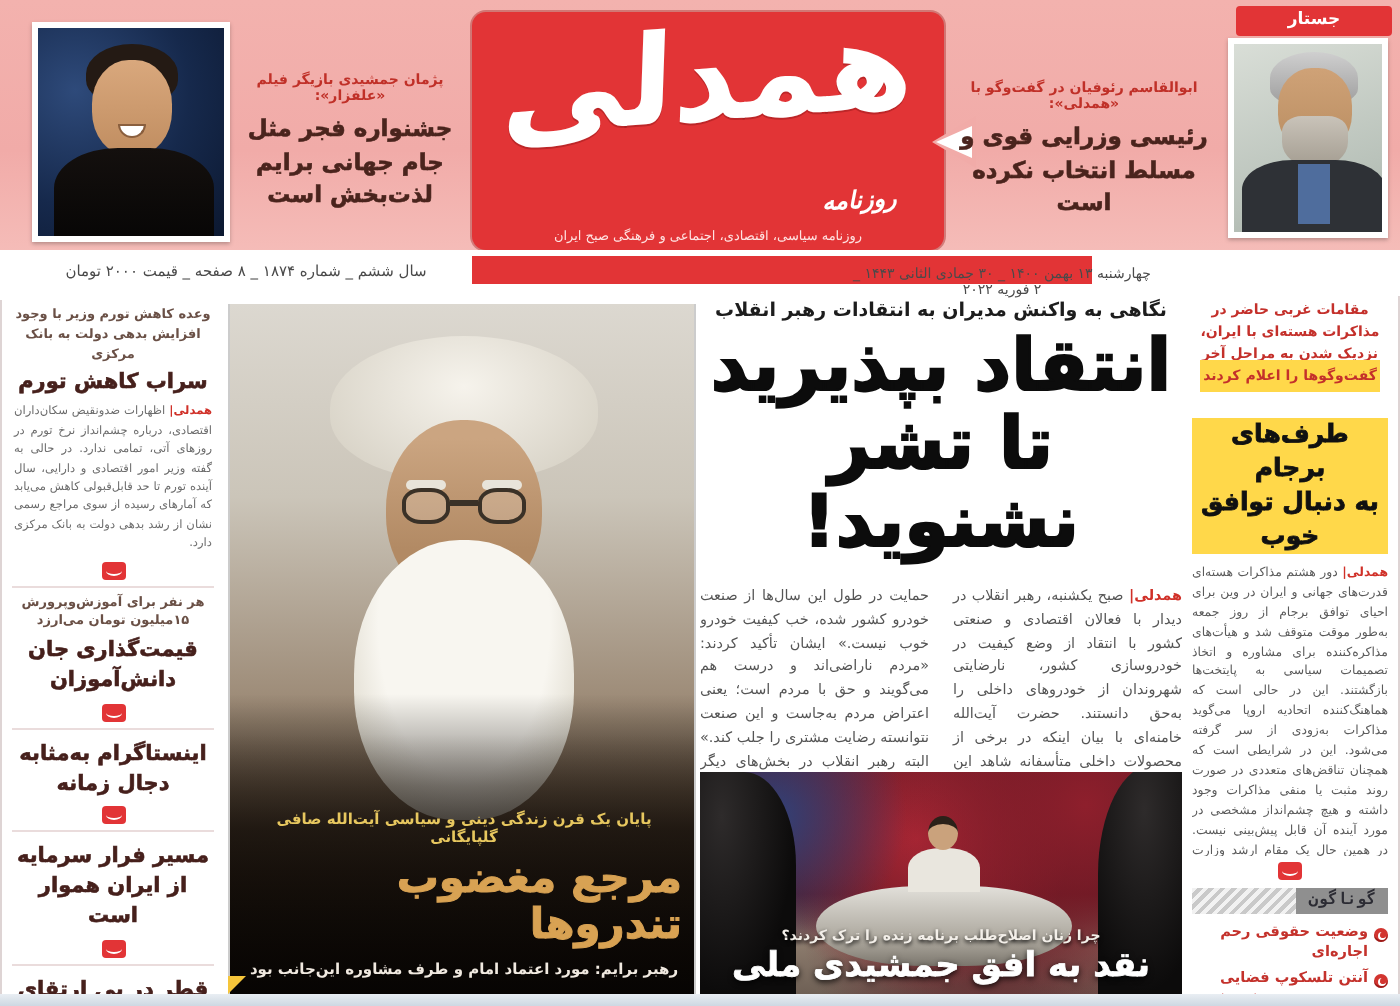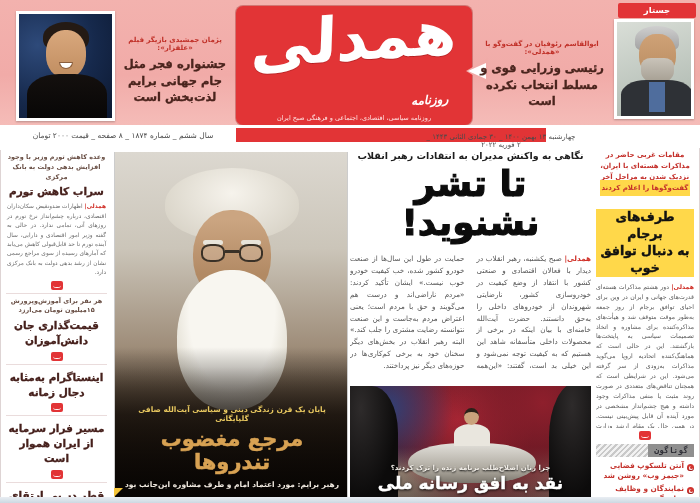--- a/index.html
+++ b/index.html
@@ -102,21 +102,21 @@
   .b1 { left:88px; } .b2 { left:126px; }
   .beard { position:absolute; left:62px; top:118px; width:110px; height:140px;
     border-radius:48% 48% 46% 46%; background:radial-gradient(ellipse at 50% 30%, #f8f6f0 55%, #d9d4c6 90%); }
   .robe { position:absolute; left:0; bottom:0; width:234px; height:130px;
     background:linear-gradient(180deg, rgba(74,56,40,0) 0%, #4a382433 20%, #33241733 100%); }
   .cleric-shade { position:absolute; left:0; bottom:0; width:234px; height:150px;
     background:linear-gradient(180deg, rgba(10,6,3,0) 0%, rgba(10,6,3,.72) 45%, rgba(5,3,2,.92) 100%); }
   .cleric-cap { position:absolute; left:0; bottom:0; width:234px; text-align:center; padding:0 8px 8px; }
   .cleric-kicker { color:#e7c75f; font-size:7.5px; font-weight:bold; margin-bottom:5px; }
   .cleric-headline { color:#d8a253; font-size:21px; font-weight:bold; line-height:1.1;
-    -webkit-text-stroke:.5px #d8a253; margin-bottom:6px; }
+    -webkit-text-stroke:.5px #d8a253; margin-bottom:6px;text-align:right; }
   .cleric-sub { color:#f0e9e0; font-size:7.5px; font-weight:bold; }
   .curl { position:absolute; width:0; height:0; border-style:solid; }
   .curl-a { left:114px; top:488px; border-width:9px 9px 0 0; border-color:#f5c53a transparent transparent transparent; }
   
   .main-col { position:absolute; left:350px; top:148px; width:241px; height:349px; }
   .main-kicker { text-align:center; color:#1d1d1d; font-size:9.5px; font-weight:bold; margin-top:2px; }
   .main-headline { text-align:center; color:#0c0c0c; font-weight:bold; font-size:36px;
     line-height:1.08; letter-spacing:-1px; -webkit-text-stroke:1.1px #0c0c0c; margin-top:4px; }
   .main-body { margin-top:10px; height:124px; overflow:hidden;
     column-count:2; column-gap:12px; text-align:justify;
@@ -260,37 +260,38 @@
       <div class="cleric-kicker">پایان یک قرن زندگی دینی و سیاسی آیت‌الله صافی گلپایگانی</div>
       <div class="cleric-headline">مرجع مغضوب تندروها</div>
       <div class="cleric-sub">رهبر برایم: مورد اعتماد امام و طرف مشاوره این‌جانب بود</div>
     </div>
   </div>
   <div class="curl curl-a"></div>
 
   <div class="main-col">
     <div class="main-kicker">نگاهی به واکنش مدیران به انتقادات رهبر انقلاب</div>
     <div class="main-headline">
+      <div>انتقاد بپذیرید</div>
       <div>تا تشر نشنوید!</div>
     </div>
     <div class="main-body">
       <span class="lead">همدلی|</span>
       <span>صبح یکشنبه، رهبر انقلاب در دیدار با فعالان اقتصادی و صنعتی کشور با انتقاد از وضع کیفیت در خودروسازی کشور، نارضایتی شهروندان از خودروهای داخلی را به‌حق دانستند. حضرت آیت‌الله خامنه‌ای با بیان اینکه در برخی از محصولات داخلی متأسفانه شاهد این هستیم که به کیفیت توجه نمی‌شود و این خیلی بد است، گفتند: «این‌همه حمایت در طول این سال‌ها از صنعت خودرو کشور شده، خب کیفیت خودرو خوب نیست.» ایشان تأکید کردند: «مردم ناراضی‌اند و درست هم می‌گویند و حق با مردم است؛ یعنی اعتراض مردم به‌جاست و این صنعت نتوانسته رضایت مشتری را جلب کند.» البته رهبر انقلاب در بخش‌های دیگر سخنان خود به برخی کم‌کاری‌ها در حوزه‌های دیگر نیز پرداختند.</span>
       
     </div>
 
     <div class="tv">
       <div class="tv-desk"></div>
       <div class="tv-man-body"></div>
       <div class="tv-man-head"></div>
       <div class="tv-fig tv-fig-l"></div>
       <div class="tv-fig tv-fig-r"></div>
       <div class="tv-cap">
         <div class="tv-kicker">چرا زنان اصلاح‌طلب برنامه زنده را ترک کردند؟</div>
-        <div class="tv-headline">نقد به افق رسانه ملی</div>
+        <div class="tv-headline">نقد به افق جمشیدی ملی</div>
       </div>
     </div>
   </div>
 
   <div class="right-col">
     <div class="r-kicker">
       <span>مقامات غربی حاضر در مذاکرات هسته‌ای با ایران، نزدیک شدن به مراحل آخر</span>
       <span class="hl">گفت‌وگوها را اعلام کردند</span>
     </div>
     <div class="r-headline">
@@ -299,20 +300,21 @@
     </div>
     <div class="r-body">
       <span class="lead">همدلی|</span>
       <span>دور هشتم مذاکرات هسته‌ای قدرت‌های جهانی و ایران در وین برای احیای توافق برجام از روز جمعه به‌طور موقت متوقف شد و هیأت‌های مذاکره‌کننده برای مشاوره و اتخاذ تصمیمات سیاسی به پایتخت‌ها بازگشتند. این در حالی است که هماهنگ‌کننده اتحادیه اروپا می‌گوید مذاکرات به‌زودی از سر گرفته می‌شود. این در شرایطی است که همچنان تناقض‌های متعددی در صورت روند مثبت یا منفی مذاکرات وجود داشته و هیچ چشم‌انداز مشخصی در مورد آینده آن قابل پیش‌بینی نیست. در همین حال یک مقام ارشد وزارت امور خارجه آمریکا در یک کنفرانس خبری درباره مذاکرات وین گفت که مذاکرات غیرمستقیم میان آمریکا و ایران در حال رسیدن به مرحله آخر است و تمامی طرفین باید در این زمینه تصمیمات سخت سیاسی اتخاذ کنند.</span>
     </div>
     <div class="mini-logo"></div>
     <div class="section-bar">
       <span class="section-label">گوناگون</span>
     </div>
     <ul class="r-list">
+      <li><span class="bullet"></span><span>وضعیت حقوقی رحم اجاره‌ای</span></li>
       <li><span class="bullet"></span><span>آنتن تلسکوپ فضایی «جیمز وب» روشن شد</span></li>
       <li><span class="bullet"></span><span>نمایندگان و وظایف نمایندگی</span></li>
 
     </ul>
   </div>
 
   <div class="footer-strip"></div>
 </div>
 
 </body></html>

